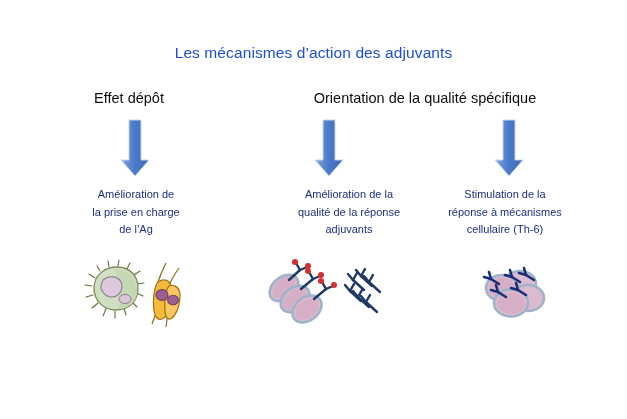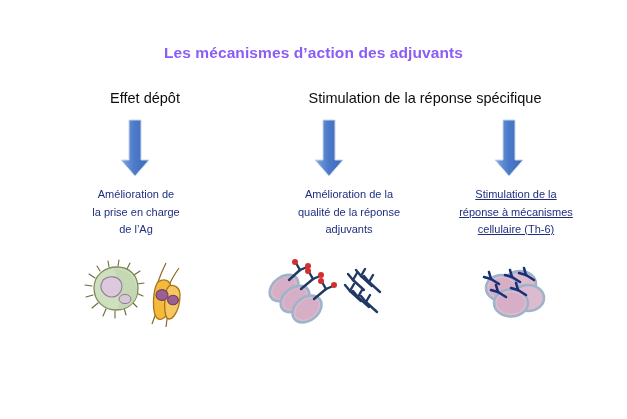--- a/index.html
+++ b/index.html
@@ -20,35 +20,35 @@
   }
 
   
   .title {
     position: absolute;
     left: 0;
     top: 44px;
     width: 627px;
     text-align: center;
     font-size: 15.5px;
-    font-weight: bold;
-    color: #8b5cf6;
+    font-weight: normal;
+    color: #1d4ed8;
     letter-spacing: 0.1px;
   }
 
   
   .subhead {
     position: absolute;
     font-size: 14.5px;
     font-weight: normal;
     color: #0d0d0d;
     text-align: center;
     white-space: nowrap;
   }
-  .subhead.left   { left: 60px;  top: 90px; width: 170px; text-align: center; }
+  .subhead.left   { left: 44px;  top: 90px; width: 170px; text-align: center; }
   .subhead.center { left: 270px; top: 90px; width: 310px; }
 
   
   .arrow {
     position: absolute;
     width: 40px;
     height: 60px;
   }
   .arrow.a1 { left: 115px; top: 118px; }
   .arrow.a2 { left: 309px; top: 118px; }
@@ -57,40 +57,40 @@
   
   .caption {
     position: absolute;
     font-size: 11px;
     line-height: 17.5px;
     color: #1f2f80;
     text-align: center;
   }
   .caption.c1 { left: 52px;  top: 186px; width: 168px; }
   .caption.c2 { left: 264px; top: 186px; width: 170px; }
-  .caption.c3 { left: 428px; top: 186px; width: 176px; text-decoration: underline; }
+  .caption.c3 { left: 417px; top: 186px; width: 176px; }
   .caption div { white-space: nowrap; }
 
   
   .illus {
     position: absolute;
   }
   .illus.i1 { left: 78px;  top: 258px; width: 110px; height: 72px; }
   .illus.i2 { left: 258px; top: 258px; width: 130px; height: 72px; }
   .illus.i3 { left: 468px; top: 262px; width: 90px;  height: 66px; }
 </style>
 </head>
 <body>
 
 <div class="slide">
 
   <div class="title">Les mécanismes d’action des adjuvants</div>
 
   <div class="subhead left">Effet dépôt</div>
-  <div class="subhead center">Stimulation de la réponse spécifique</div>
+  <div class="subhead center">Orientation de la qualité spécifique</div>
 
   <div class="arrow a1">
     <svg width="40" height="60" viewBox="0 0 40 60" xmlns="http://www.w3.org/2000/svg">
       <defs>
         <linearGradient id="agrad1" x1="0" y1="0" x2="1" y2="0">
           <stop offset="0%" stop-color="#9ab4e3"></stop>
           <stop offset="16%" stop-color="#6f96d8"></stop>
           <stop offset="48%" stop-color="#4a7ac9"></stop>
           <stop offset="100%" stop-color="#3b6bb8"></stop>
         </linearGradient>

